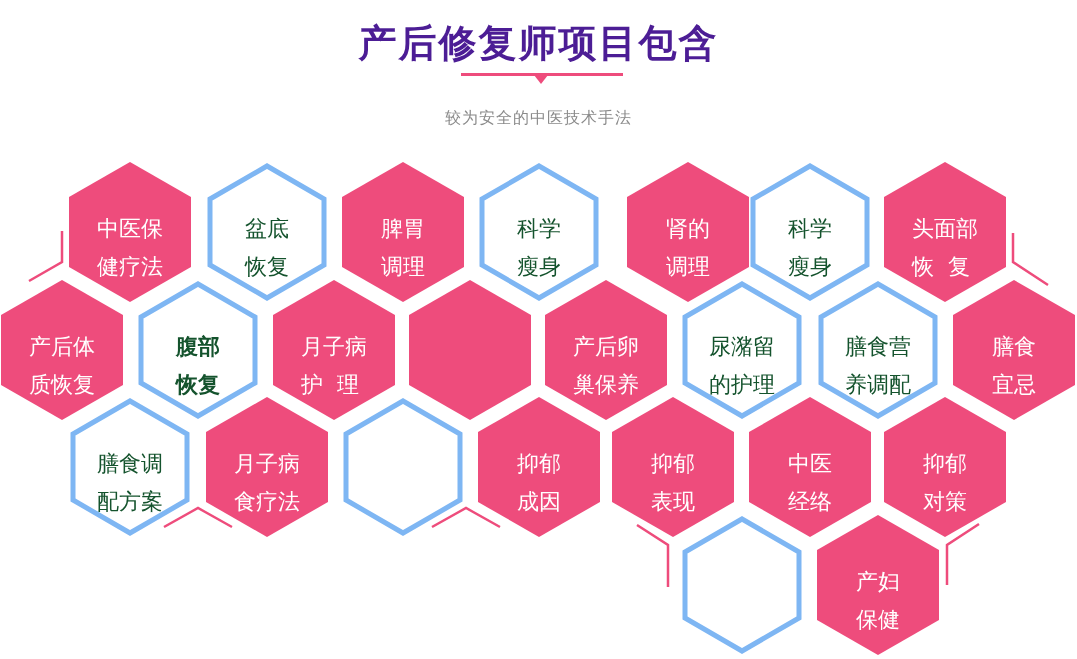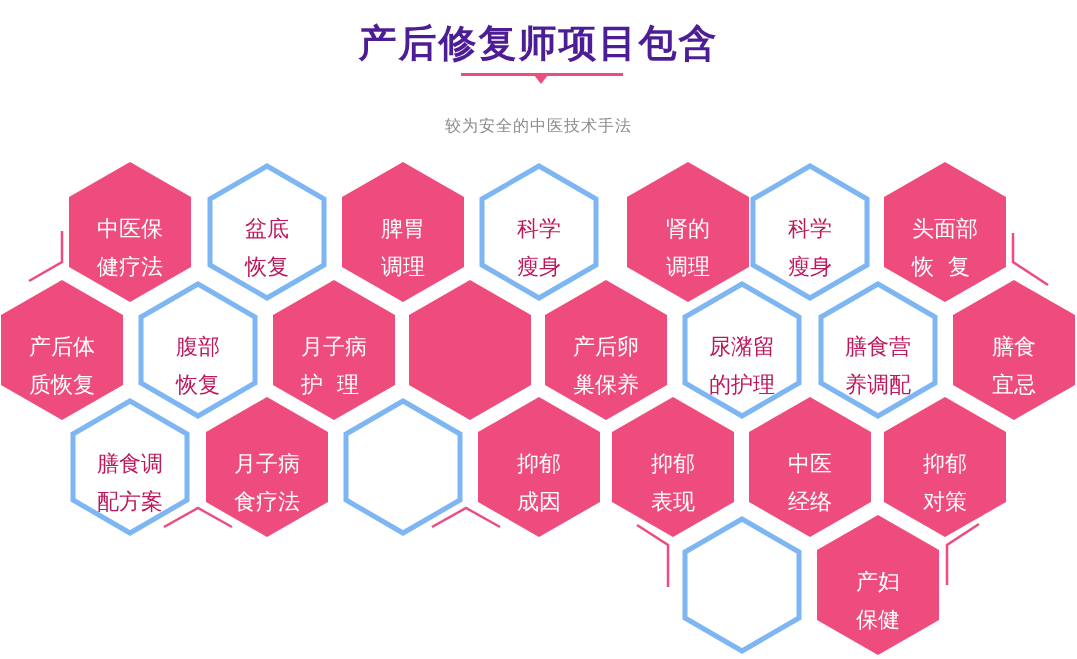--- a/index.html
+++ b/index.html
@@ -4,29 +4,29 @@
 <style>
   html, body { margin: 0; padding: 0; background: #ffffff; }
   body { width: 1077px; height: 659px; position: relative; overflow: hidden;
          font-family: "DejaVu Sans", "Liberation Sans", sans-serif; }
   .title { position: absolute; left: 0; width: 1077px; top: 18px; text-align: center;
            font-size: 38px; font-weight: bold; color: #4c1d95; letter-spacing: 2px; }
   .title-underline { position: absolute; left: 461px; top: 73px; width: 162px; height: 3px; background: #EE4C7C; }
   .title-caret { position: absolute; left: 534px; top: 75px; width: 0; height: 0;
                  border-left: 7px solid transparent; border-right: 7px solid transparent;
                  border-top: 9px solid #EE4C7C; }
-  .subtitle { position: absolute; left: 0; width: 1077px; top: 116px; text-align: center;
+  .subtitle { position: absolute; left: 0; width: 1077px; top: 108px; text-align: center;
               font-size: 16px; color: #8a8a8a; letter-spacing: 1px; }
   svg.bg { position: absolute; left: 0; top: 0; }
   .hex { position: absolute; width: 128px; height: 144px; margin-left: -64px; margin-top: -72px;
          display: flex; align-items: center; justify-content: center; }
   .hex svg { position: absolute; left: 0; top: 0; }
   .hex .label { position: relative; text-align: left; font-size: 22px; line-height: 38px; white-space: pre; margin-top: 31px; }
   .hex.pink .label { color: #ffffff; }
-  .hex.blue .label { color: #be185d; }
+  .hex.blue .label { color: #14532d; }
 </style>
 </head>
 <body>
 
 <div class="title">产后修复师项目包含</div>
 <div class="title-underline"></div>
 <div class="title-caret"></div>
 <div class="subtitle">较为安全的中医技术手法</div>
 
 <svg class="bg" width="1077" height="659">
@@ -90,21 +90,21 @@
       <div class="label">头面部
 恢  复</div>
     </div>
     <div class="hex pink" style="left: 62px; top: 350px;">
       <svg width="128" height="144">
         <polygon points="64,2 125,37 125,107 64,142 3,107 3,37" fill="#EE4C7C"></polygon>
       </svg>
       <div class="label">产后体
 质恢复</div>
     </div>
-    <div class="hex blue" style="left: 198px; top: 350px;">
+    <div class="hex blue" style="left: 198px; top: 350px; font-weight: bold;">
       <svg width="128" height="144">
         <polygon points="64,6 121,39 121,105 64,138 7,105 7,39" fill="#ffffff" stroke="#7EB6F3" stroke-width="5" stroke-linejoin="miter"></polygon>
       </svg>
       <div class="label">腹部
 恢复</div>
     </div>
     <div class="hex pink" style="left: 334px; top: 350px;">
       <svg width="128" height="144">
         <polygon points="64,2 125,37 125,107 64,142 3,107 3,37" fill="#EE4C7C"></polygon>
       </svg>

